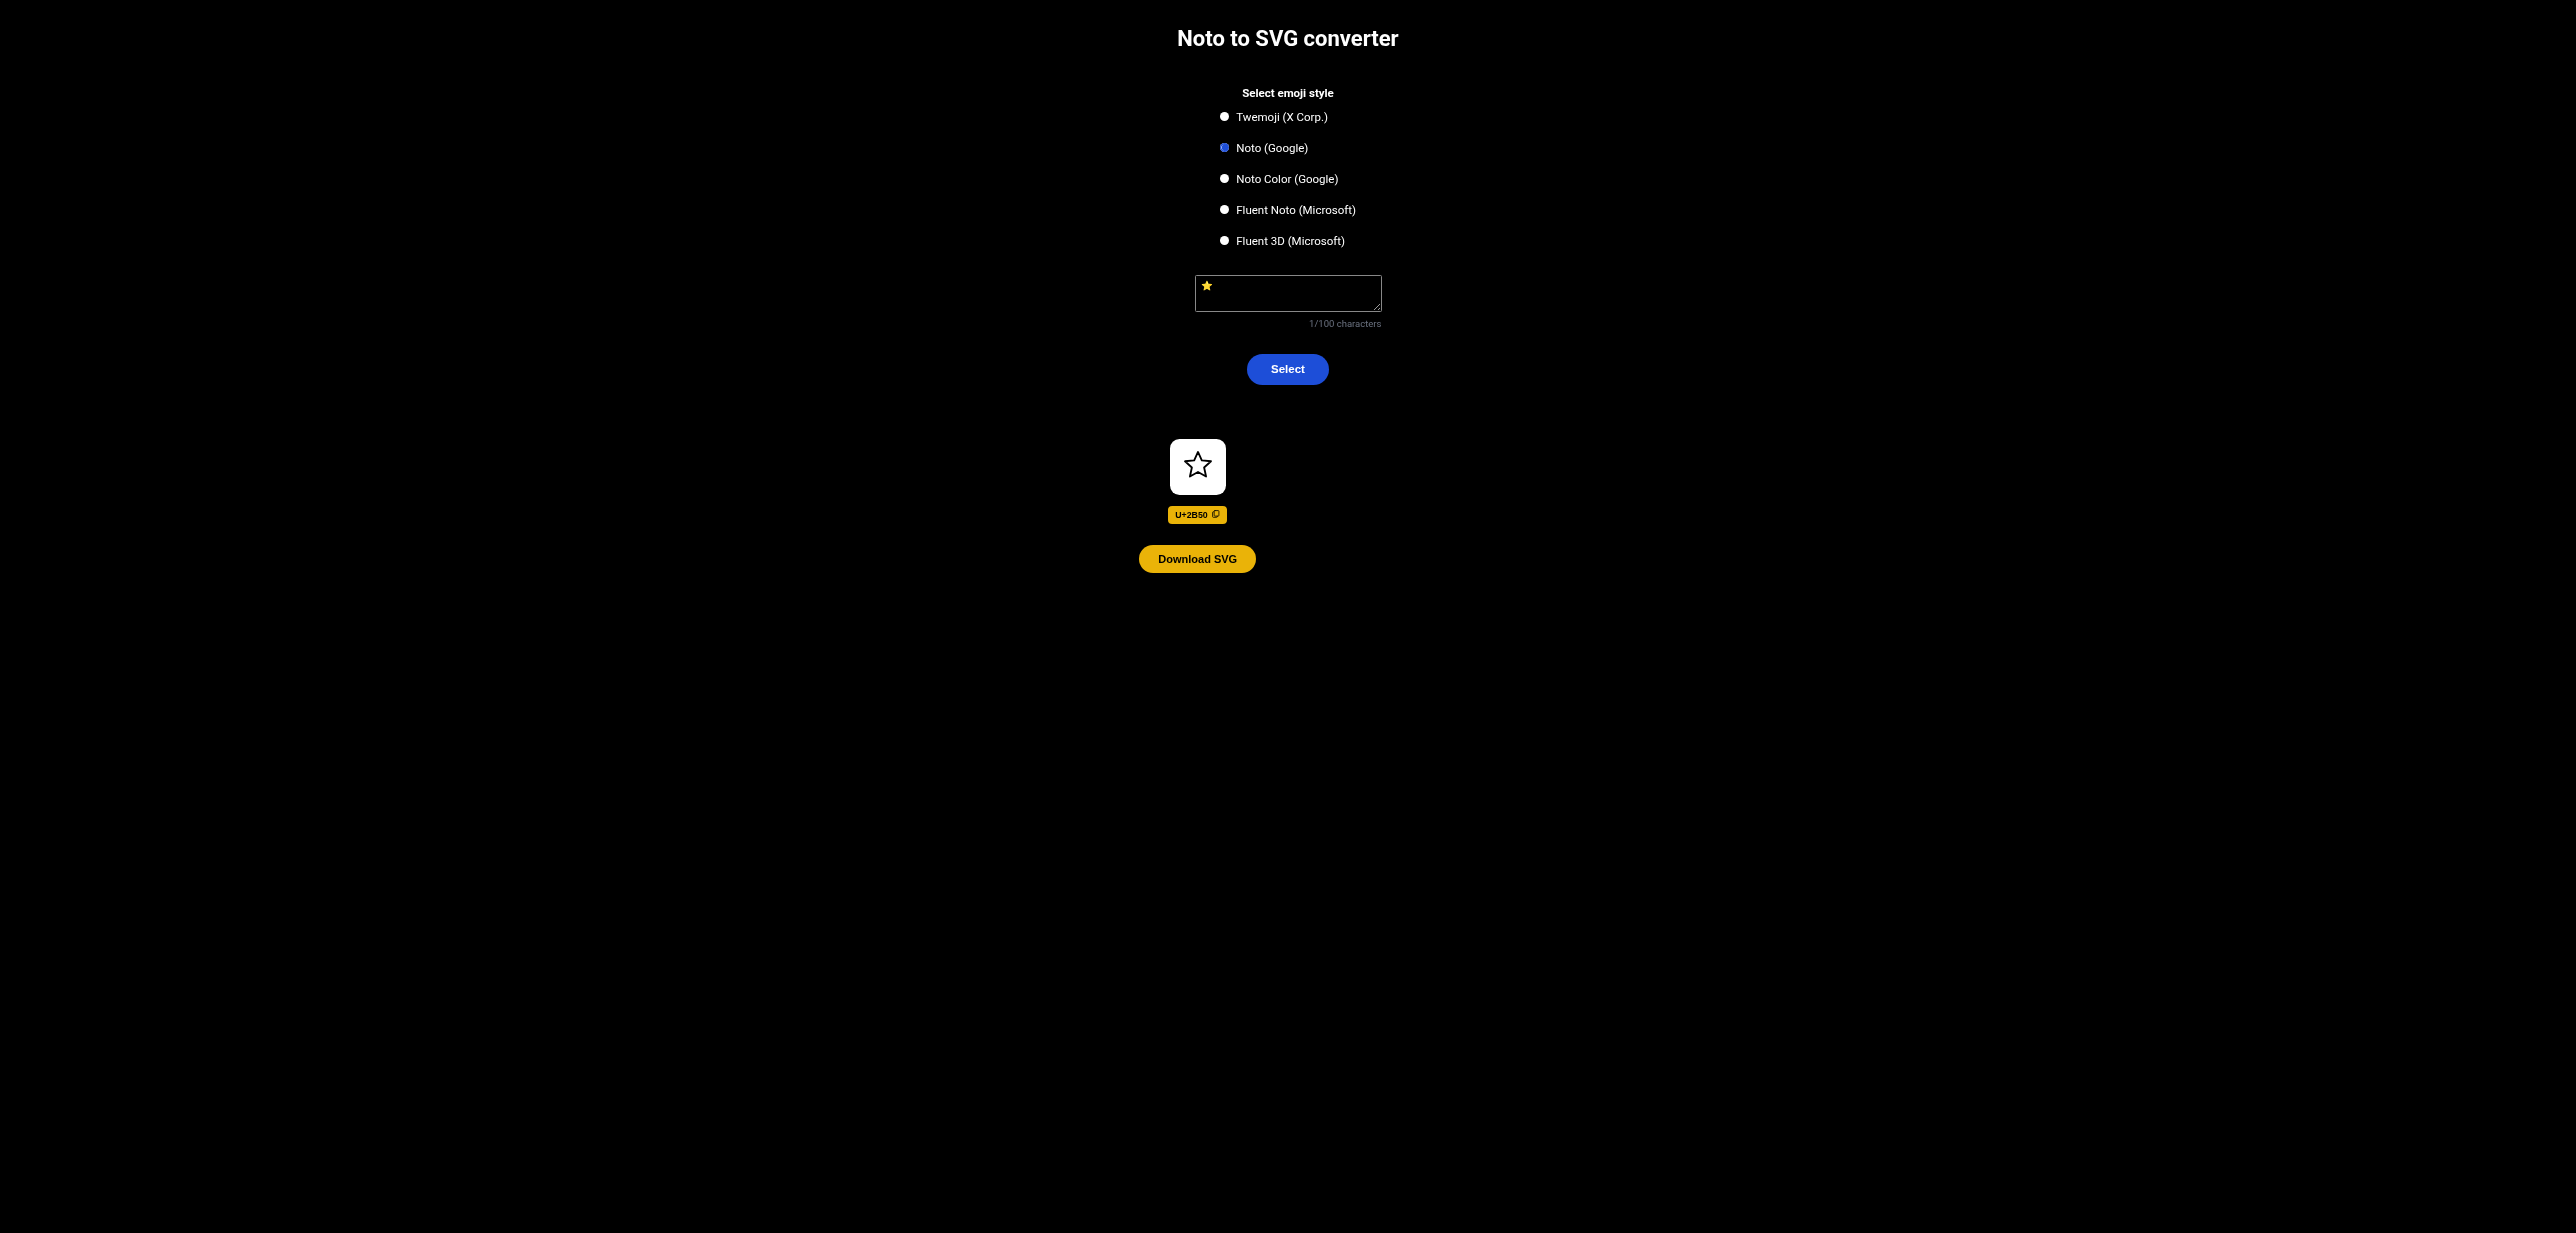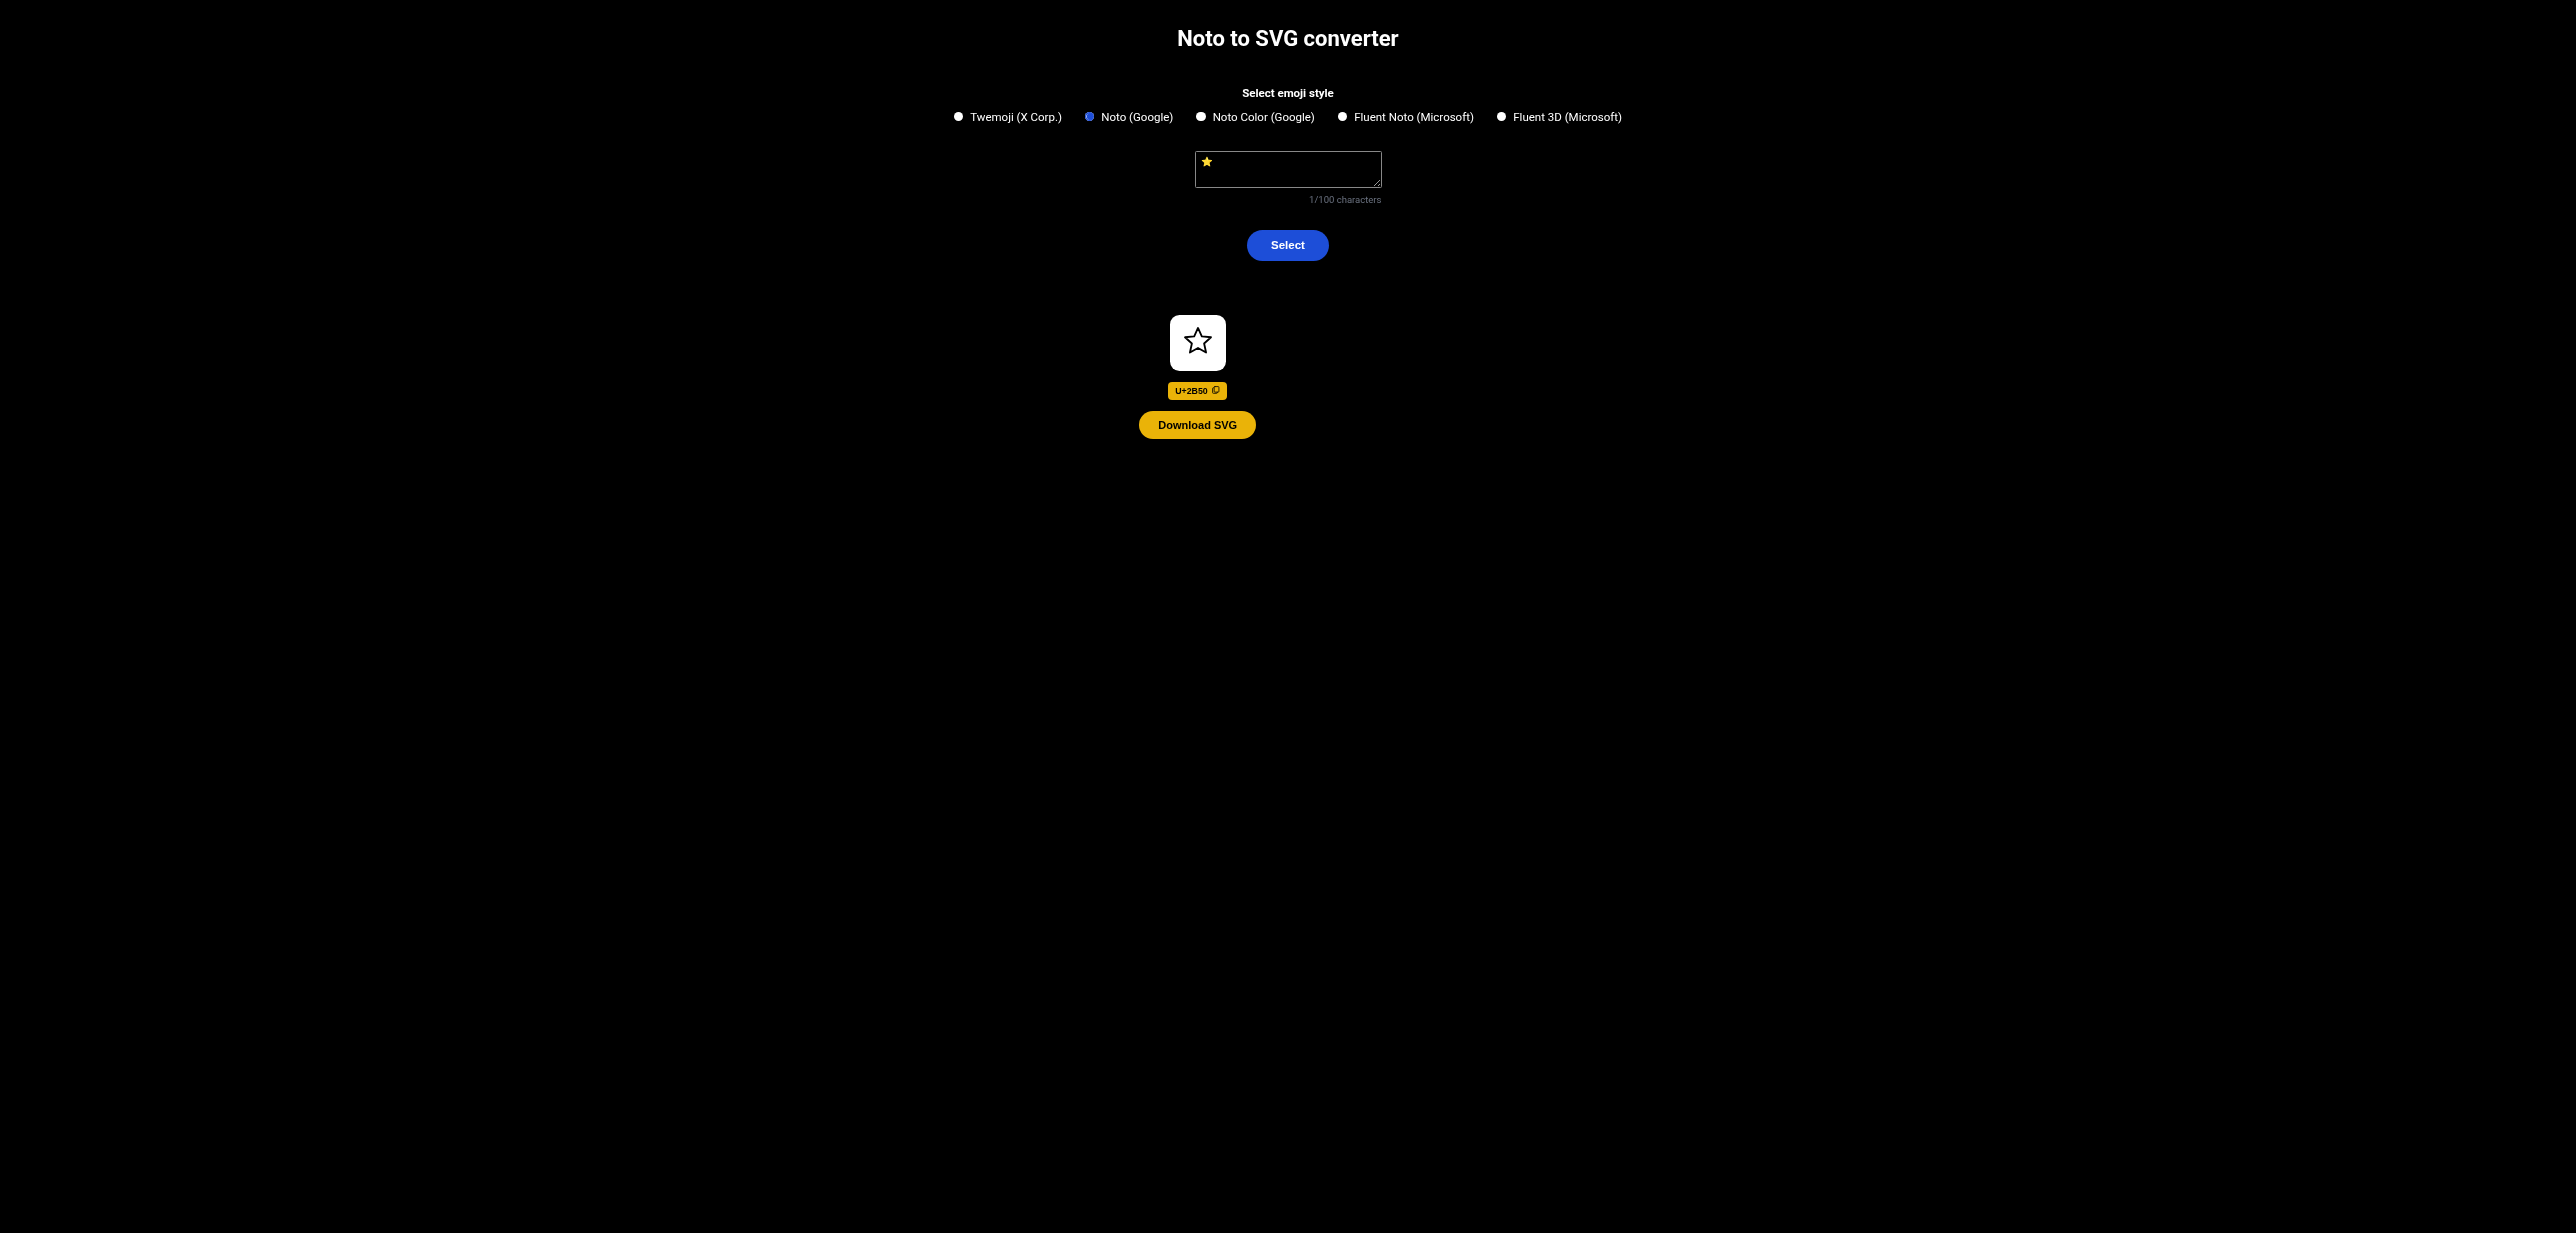--- a/index.html
+++ b/index.html
@@ -34,22 +34,22 @@
 
   .style-heading {
     font-size: 11.5px;
     font-weight: 700;
     text-align: center;
     margin-bottom: 9.5px;
   }
 
   .radio-list {
     display: flex;
-    flex-direction: row;
-    gap: 23px;
+    flex-direction: column;
+    gap: 17px;
   }
 
   .radio-row {
     display: flex;
     align-items: center;
     gap: 6.8px;
     font-size: 11.5px;
     cursor: pointer;
   }
 
@@ -164,21 +164,21 @@
     border-radius: 4.1px;
     padding: 3.4px 6.8px;
     display: inline-flex;
     align-items: center;
     gap: 3px;
     cursor: pointer;
   }
   .codepoint-chip svg { width: 9.5px; height: 9.5px; }
 
   .download-btn {
-    margin-top: 11px;
+    margin-top: 21px;
     background: #eab308;
     color: #000;
     font-size: 11px;
     font-weight: 600;
     border: none;
     border-radius: 6775px;
     padding: 8.1px 19px;
     cursor: pointer;
   }
 </style>

